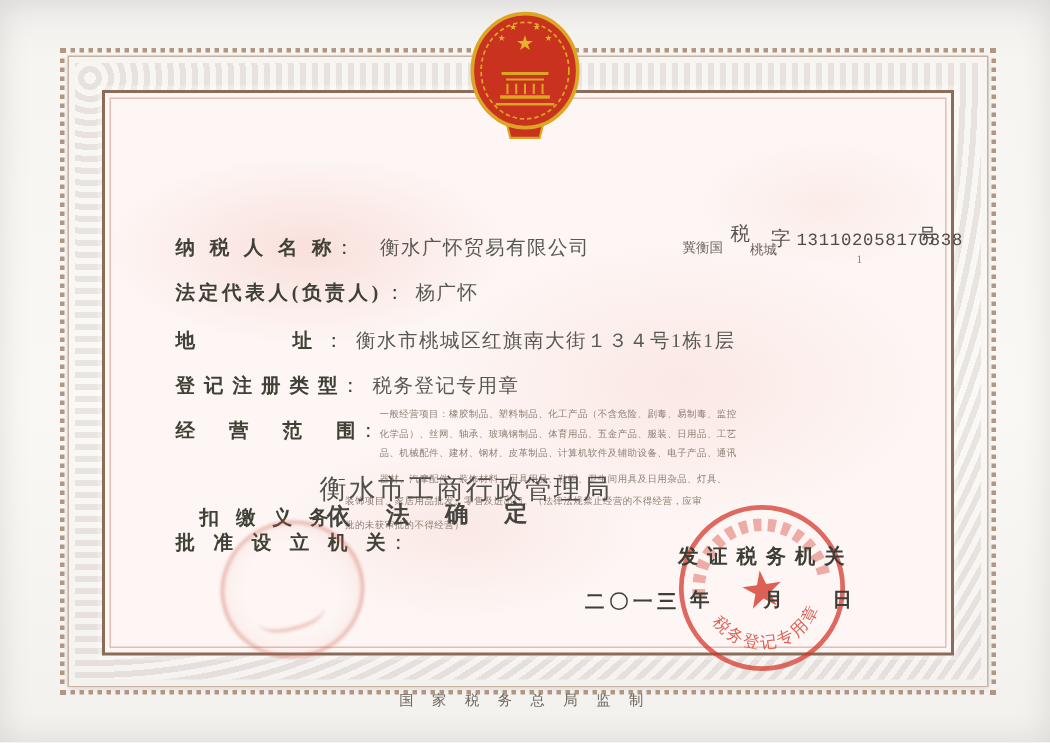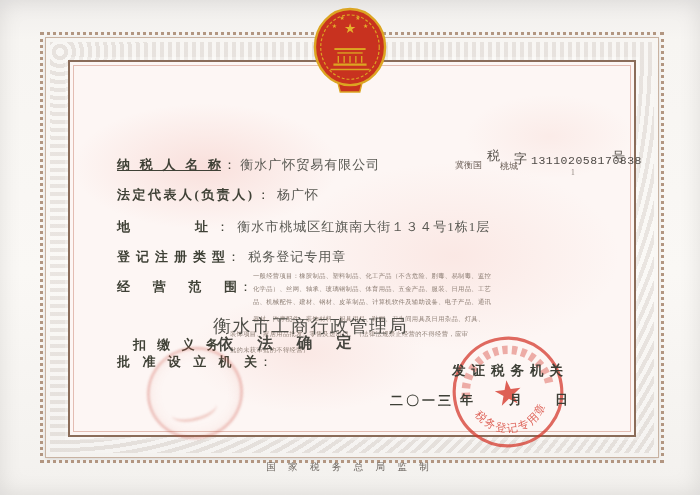--- a/index.html
+++ b/index.html
@@ -57,21 +57,21 @@
   
   .ser{position:absolute; color:#5e5650; white-space:nowrap;}
   .ser-small{font-size:9px; color:#6d6058;}
   .ser-big{font-size:13px; color:#55504a;}
   .ser-num{font-size:11.5px; letter-spacing:.5px; color:#4e4a46; font-family:Liberation Mono, monospace;}
   
   .row{position:absolute; left:117px; white-space:nowrap; color:#44463a; font-size:13px;}
   .flabel{display:inline-block; text-align:justify; text-align-last:justify; vertical-align:top; font-weight:600; color:#3f4136;}
   .colon{color:#3f4136; margin-left:2px;}
   .fvalue{color:#585852; letter-spacing:1px;}
-  .w104{width:104px;text-decoration:underline;} .w97{width:97px;} .w108{width:108px;} .w120{width:120px;} .w140{width:140px;} .w86{width:86px;margin-left:16px;}
+  .w104{width:104px;} .w97{width:97px;} .w108{width:108px;} .w120{width:120px;} .w140{width:140px;} .w86{width:86px;margin-left:16px;}
   .lr-label{letter-spacing:2.5px; font-weight:600; color:#3f4136;}
   .scope-line{
     position:absolute; white-space:nowrap; font-size:10px; color:#8d7e74;
     transform:scale(0.63); transform-origin:0 0; letter-spacing:.5px;
   }
   .approval-value{position:absolute; left:213px; top:314px; font-size:18px; color:#4f4f49; letter-spacing:1.5px;}
   .withhold-value{
     position:absolute; left:218px; top:333px; font-size:15.5px; color:#45453f;
     letter-spacing:10px; font-weight:600; transform:rotate(-1deg);
   }
@@ -126,21 +126,21 @@
     <span class="ser ser-small" style="left:455px; top:159px;">冀衡国</span>
     <span class="ser ser-big" style="left:487px; top:147px;">税</span>
     <span class="ser ser-small" style="left:500px; top:160px;">桃城</span>
     <span class="ser ser-big" style="left:514px; top:150px;">字</span>
     <span class="ser ser-num" style="left:531px; top:154px;">131102058170838</span>
     <span class="ser ser-big" style="left:612px; top:148px;">号</span>
     <span class="ser" style="left:571px; top:168px; font-size:7.5px; color:#8a7f78;">1</span>
 
     <div class="row" style="top:156px;">
       <span class="flabel w104">纳 税 人 名 称</span><span class="colon">：</span>
-      <span class="fvalue" style="margin-left:1px;text-align:center;">衡水广怀贸易有限公司</span>
+      <span class="fvalue" style="margin-left:14px;text-align:center;">衡水广怀贸易有限公司</span>
     </div>
 
     <div class="row" style="top:186px;">
       <span class="lr-label">法定代表人(负责人)</span><span class="colon">：</span>
       <span class="fvalue" style="margin-left:4px;">杨广怀</span>
     </div>
 
     <div class="row" style="top:218px;font-family:Liberation Serif, serif;">
       <span class="flabel w97" style="text-align-last:auto;">地　　　　　址</span><span class="colon">：</span>
       <span class="fvalue" style="margin-left:5px;">衡水市桃城区红旗南大街１３４号1栋1层</span>

